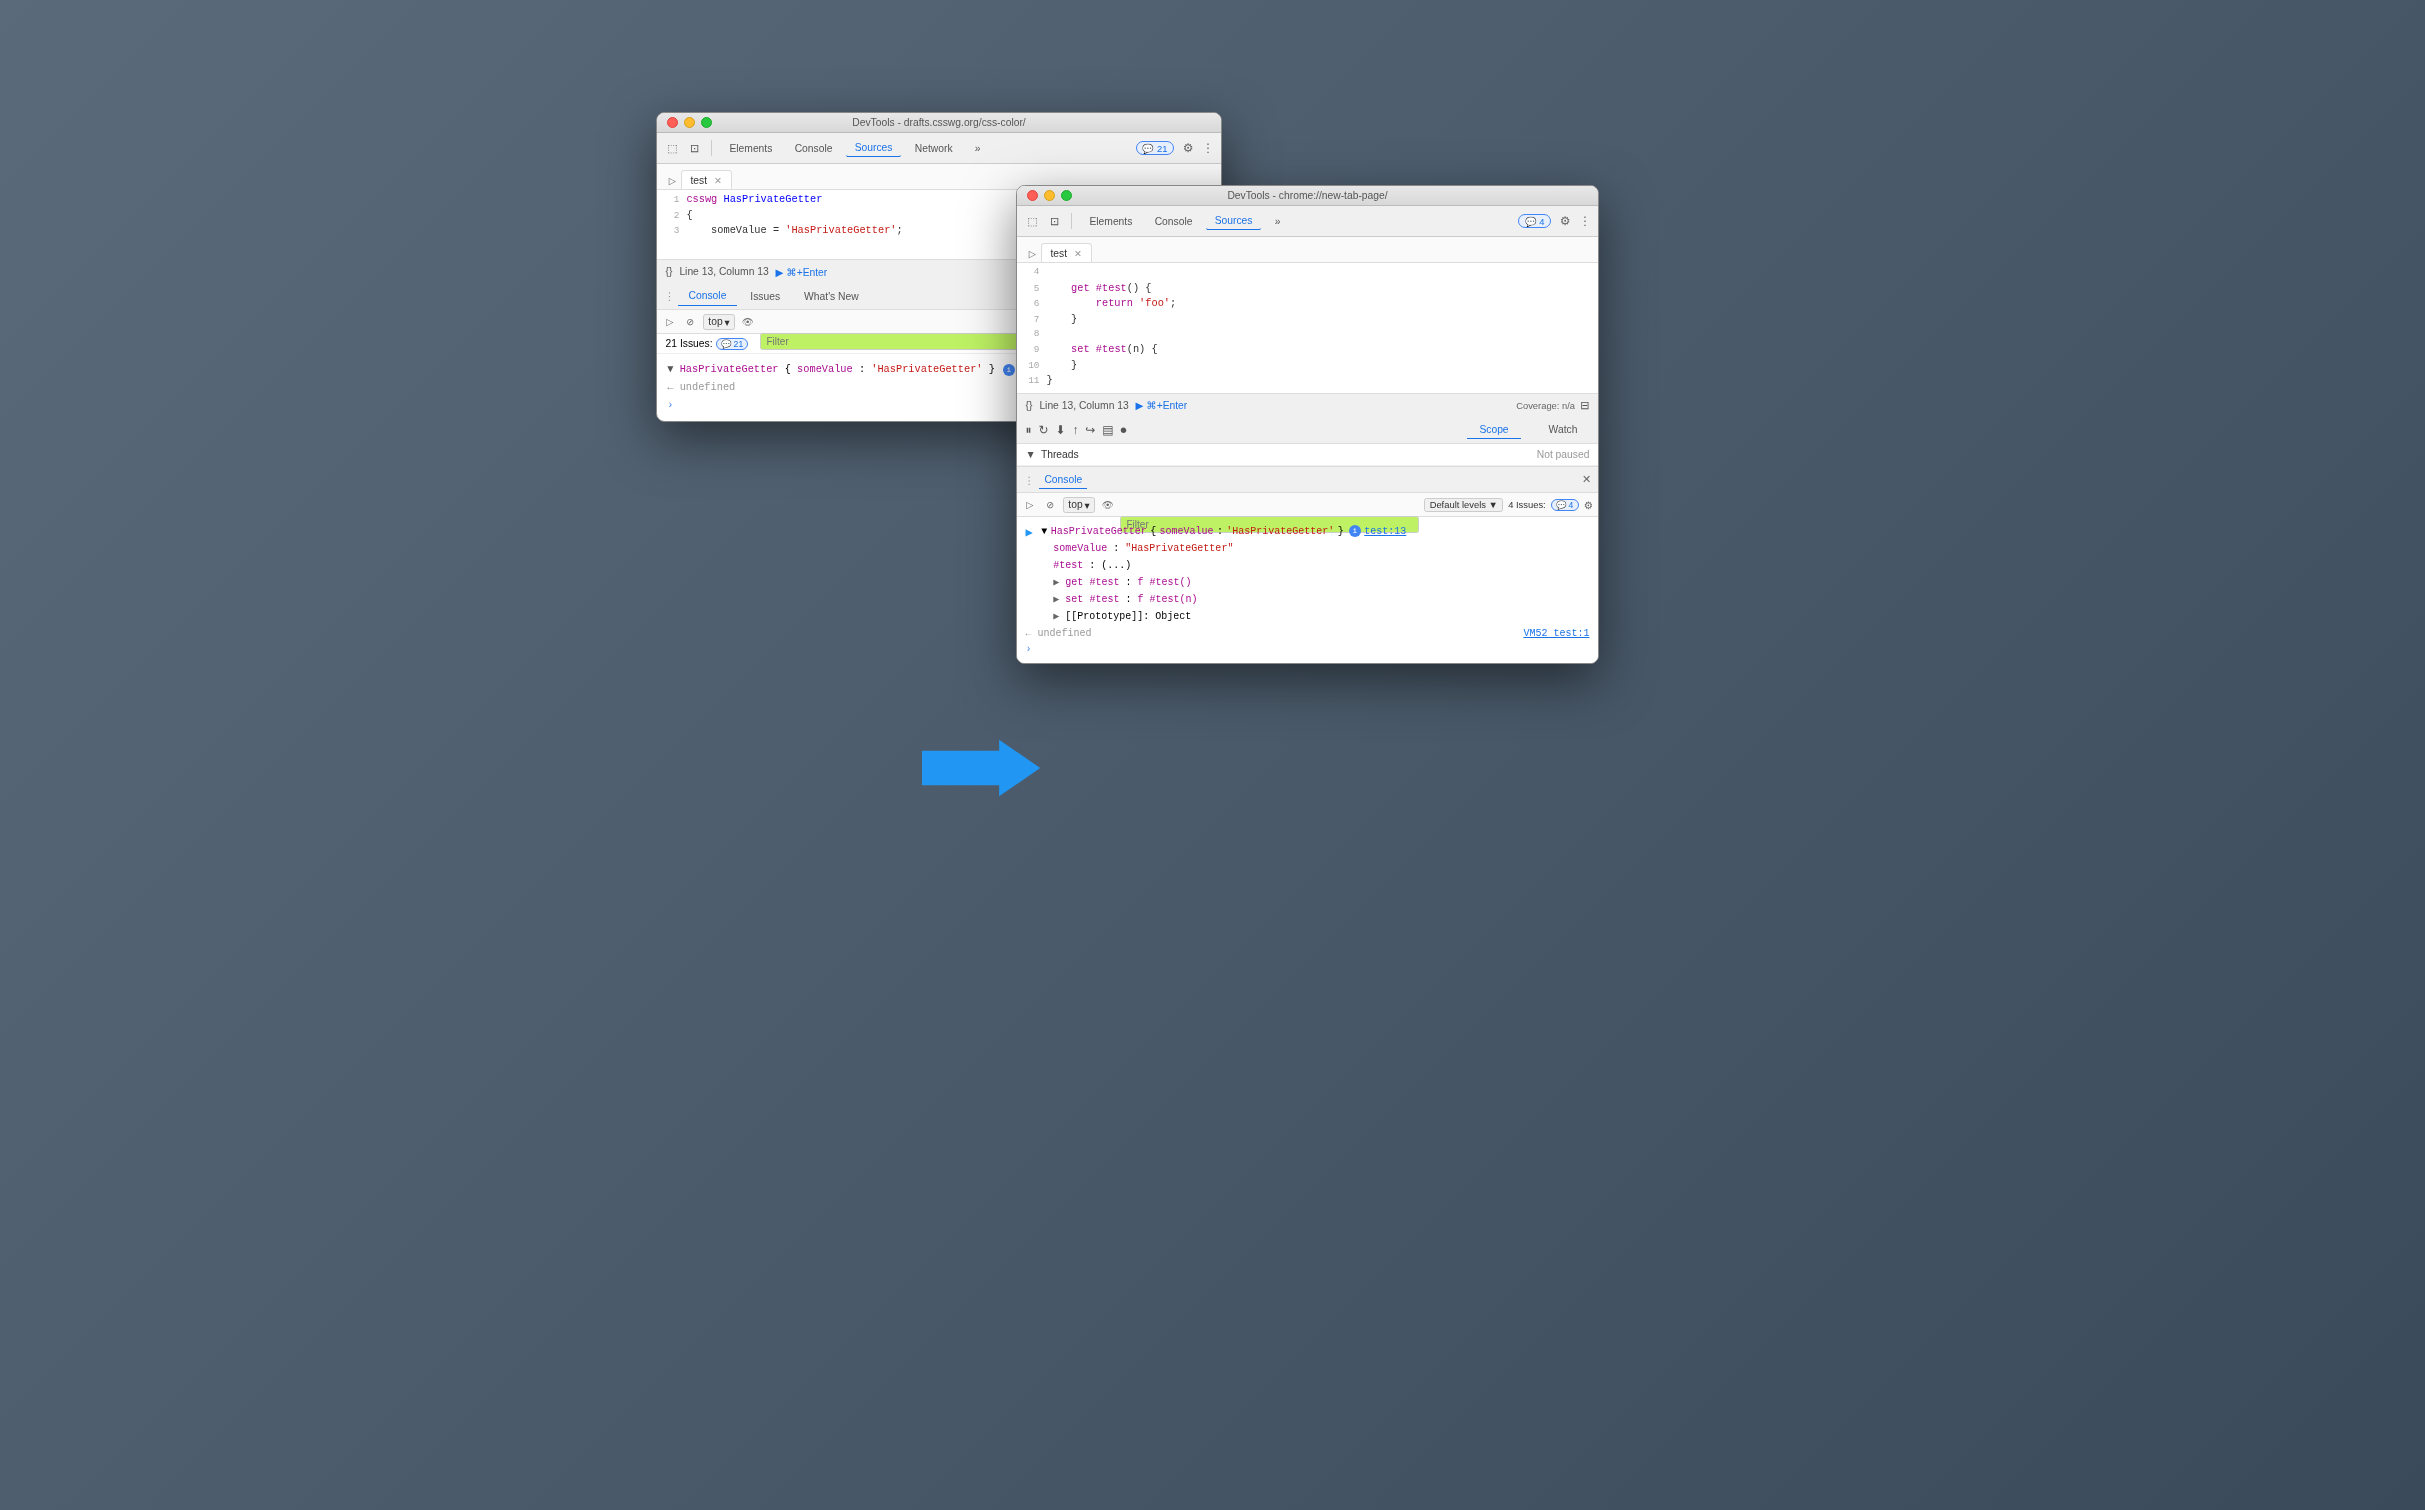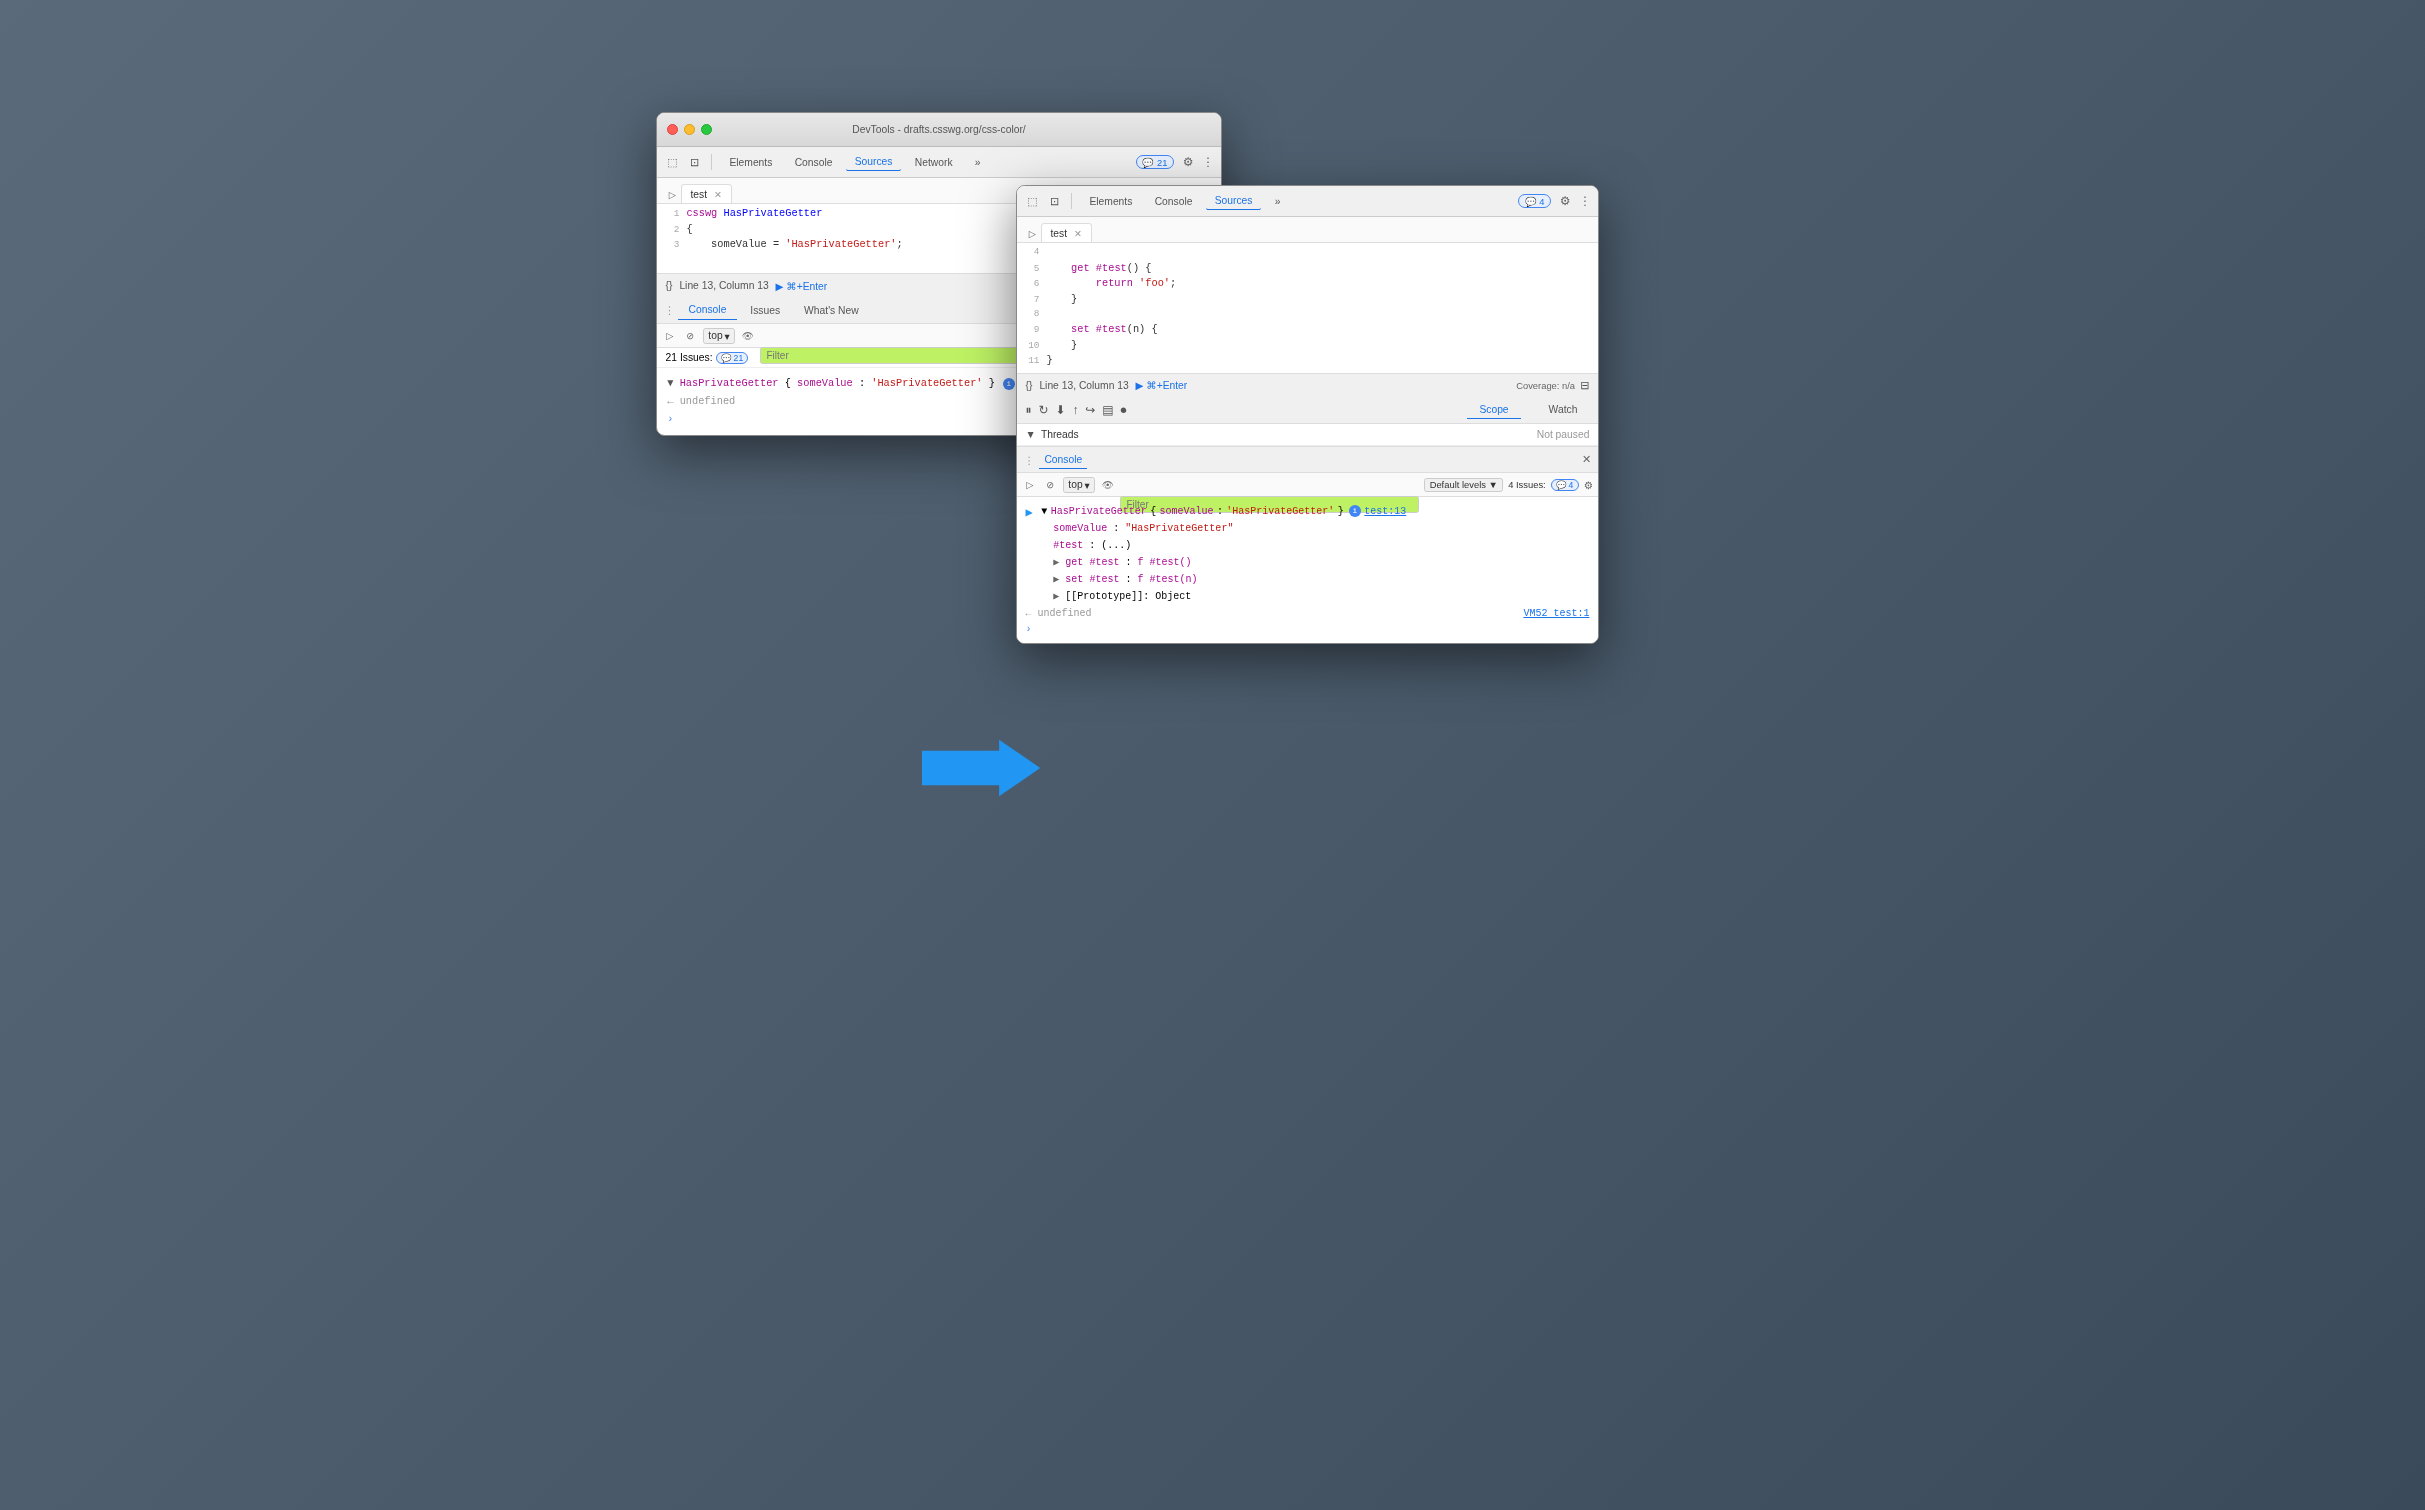--- a/index.html
+++ b/index.html
@@ -39,21 +39,21 @@
 
     .window-front {
       width: 583px;
       top: 73px;
       left: 360px;
       z-index: 10;
     }
 
     
     .titlebar {
-      height: 34px;
+      height: 20px;
       background: linear-gradient(180deg, #e8e8e8 0%, #d8d8d8 100%);
       display: flex;
       align-items: center;
       padding: 0 10.3px;
       border-bottom: 0.9px solid #bbb;
       position: relative;
     }
 
     .traffic-lights {
       display: flex;
@@ -586,20 +586,28 @@
   </div>
 
   <div class="blue-arrow">
     <svg width="120" height="60" viewBox="0 0 140 70">
       <polygon points="0,15 90,15 90,2 138,35 90,68 90,55 0,55" fill="#2196F3"></polygon>
     </svg>
   </div>
 
   <div class="devtools-window window-front">
 
+    <div class="titlebar">
+      <div class="traffic-lights">
+        <span class="tl tl-red"></span>
+        <span class="tl tl-yellow"></span>
+        <span class="tl tl-green"></span>
+      </div>
+      <span class="window-title">DevTools - chrome://new-tab-page/</span>
+    </div>
 
     <div class="toolbar">
       <span class="toolbar-icon">⬚</span>
       <span class="toolbar-icon">⊡</span>
       <div class="toolbar-divider"></div>
       <span class="tab">Elements</span>
       <span class="tab">Console</span>
       <span class="tab active">Sources</span>
       <span class="tab">»</span>
       <div class="badge">

